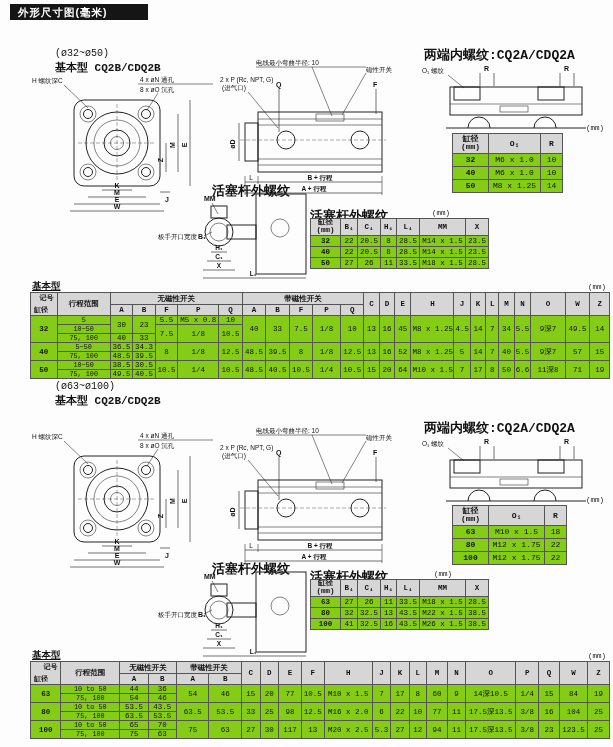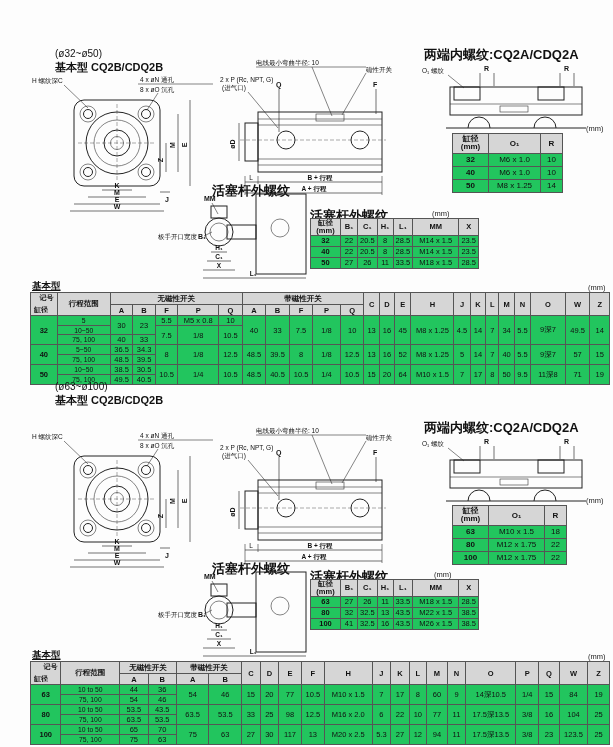--- a/index.html
+++ b/index.html
@@ -1,26 +1,26 @@
 <!DOCTYPE html>
 <html><head>
 <meta charset="utf-8">
 <style>
   * { margin:0; padding:0; box-sizing:border-box; }
   body { background:#fff; font-family:"Liberation Sans","DejaVu Sans",sans-serif; color:#111; }
   .page { position:relative; width:613px; height:747px; background:#fdfdfd; overflow:hidden; }
-  .abs { position:absolute; }
+  .abs { position:absolute;font-family:Liberation Mono, monospace; }
   .hdr-bar { position:absolute; left:10px; top:4px; width:138px; height:16px; background:#151515; color:#fff;
              font-size:10.5px; font-weight:bold; line-height:16px; padding-left:8px; letter-spacing:1px; }
   .range { font-size:10px; }
   .model { font-size:11px; font-weight:bold; }
   .subtitle { font-size:13px; font-weight:bold; }
   .tbl-title { font-size:9.5px; font-weight:bold; text-decoration:underline; }
   .mm { font-size:7.5px; color:#222; }
-  .tbl { border-collapse:collapse; background:#22c55e; }
+  .tbl { border-collapse:collapse; background:#84cc16; }
   .tbl th,.tbl td { border:1px solid #555; text-align:center; vertical-align:middle; }
   .tbl th { background:#d6d6d6; font-weight:bold; }
   .tbl td.bore { font-weight:bold; }
   .t-small { font-size:8px; }
   .t-small th,.t-small td { padding:1px 2px; height:13px; }
   .t-rod { font-size:7.5px; }
   .t-rod th,.t-rod td { padding:0 2px; height:11px; }
   .t-main { font-size:7.5px; width:580px; table-layout:fixed; }
   .t-main th,.t-main td { padding:0 1px; height:9px; overflow:hidden; white-space:nowrap; }
   .t-main tr.h1 th { height:12px; } .t-main tr.h2 th { height:11px; }
@@ -35,20 +35,21 @@
   .thin { stroke:#333; fill:none; stroke-width:0.6; }
   .dim { stroke:#333; fill:none; stroke-width:0.7; }
   .dash { stroke:#555; stroke-width:0.5; stroke-dasharray:4 2; fill:none; }
   .t6 { font-size:6.5px; } .t7 { font-size:7px; font-weight:bold; }
 </style>
 </head>
 <body>
 
 <div class="page">
 
+  <div class="hdr-bar">外形尺寸图(毫米)</div>
 
   <div class="abs range" style="left:55px;top:48px">(ø32~ø50)</div>
   <div class="abs model" style="left:55px;top:60px">基本型 CQ2B/CDQ2B</div>
 
   <svg width="185" height="142" style="left:30px;top:74px">
     <text x="2" y="9" class="t6">H 螺纹深C</text>
     <line x1="34" y1="11" x2="58" y2="34" class="thin"></line>
     <text x="110" y="8" class="t6">4 x øN 通孔</text>
     <line x1="108" y1="10" x2="183" y2="10" class="thin"></line>
     <text x="110" y="18" class="t6">8 x øO 沉孔</text>
@@ -377,21 +378,21 @@
           <td rowspan="2">1/4</td>
           <td rowspan="2">10.5</td>
       <td rowspan="2">15</td>
           <td rowspan="2">20</td>
           <td rowspan="2">64</td>
           <td rowspan="2">M10 x 1.5</td>
       <td rowspan="2">7</td>
           <td rowspan="2">17</td>
           <td rowspan="2">8</td>
           <td rowspan="2">50</td>
-      <td rowspan="2">9.5</td>
+      <td rowspan="2">6.6</td>
           <td rowspan="2">11深8</td>
           <td rowspan="2">71</td>
           <td rowspan="2">19</td>
     </tr>
     <tr>
       <td class="stk">75, 100</td>
       <td>49.5</td>
           <td>40.5</td>
     </tr>
   </tbody>

